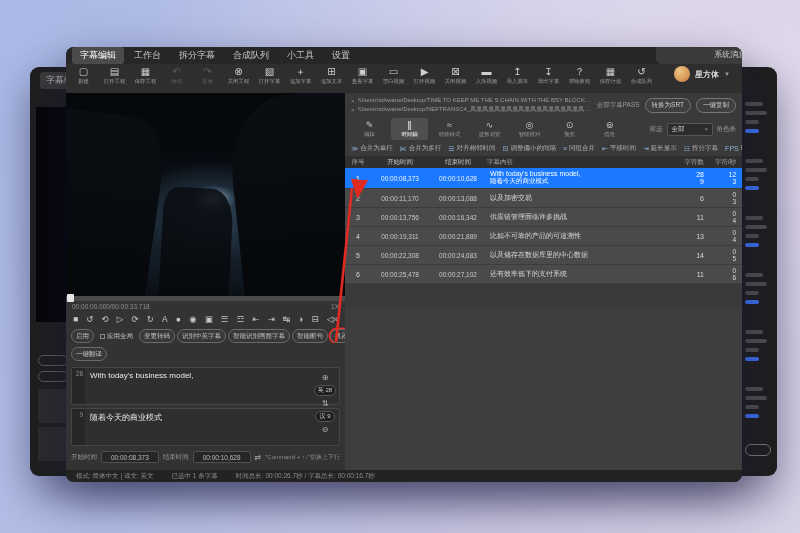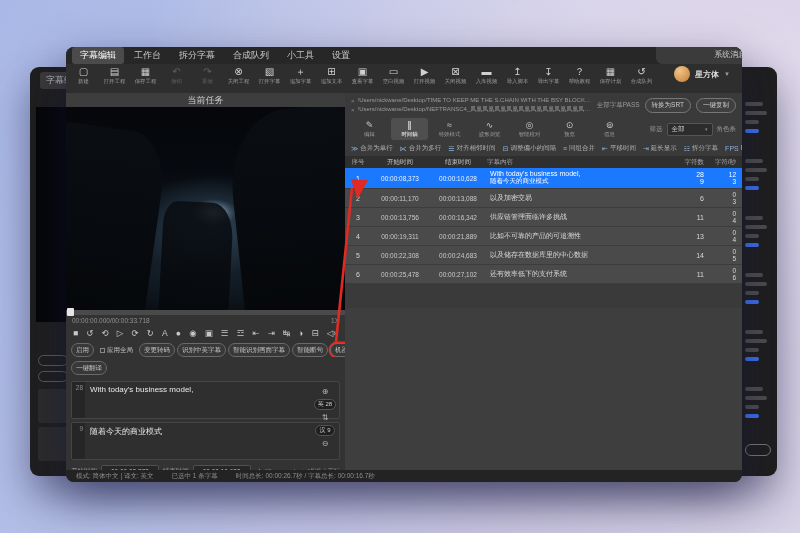--- a/index.html
+++ b/index.html
@@ -275,21 +275,20 @@
       <span class="t">系统消息</span>
       <span class="c">⌃</span>
     </div>
     <div class="account">
       <span class="avatar"></span>
       <span class="nm">星方体</span>
       <span class="dd">▼</span>
     </div>
 
     <div class="lsec">
-      <div class="task-hd">当前任务</div>
       <div class="video">
         <div class="v-glow"></div>
         <div class="cliff l"></div>
         <div class="cliff r"></div>
         <div class="cliff m"></div>
       </div>
       <div class="seek">
           <div class="hdl"></div>
         </div>
       <div class="timerow">

